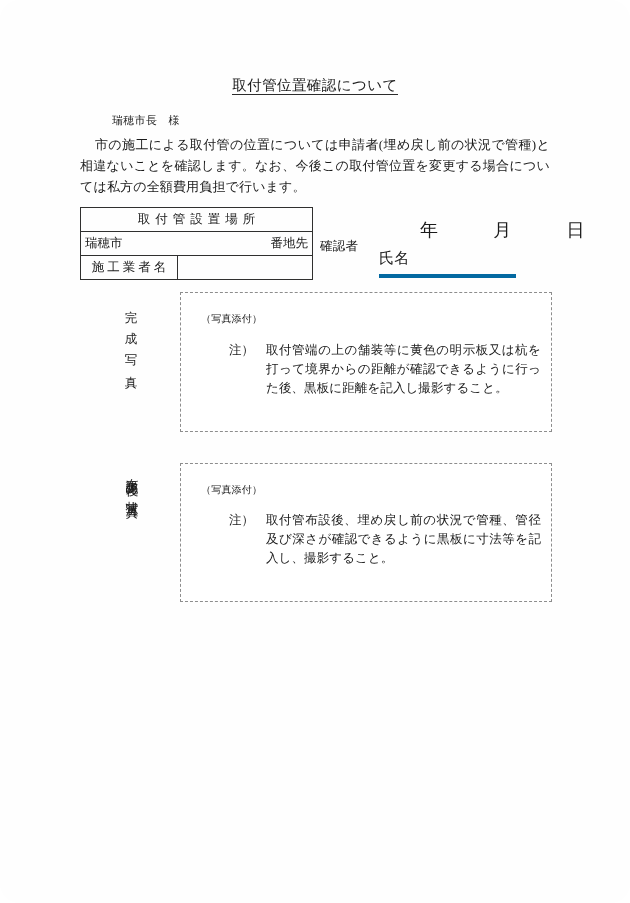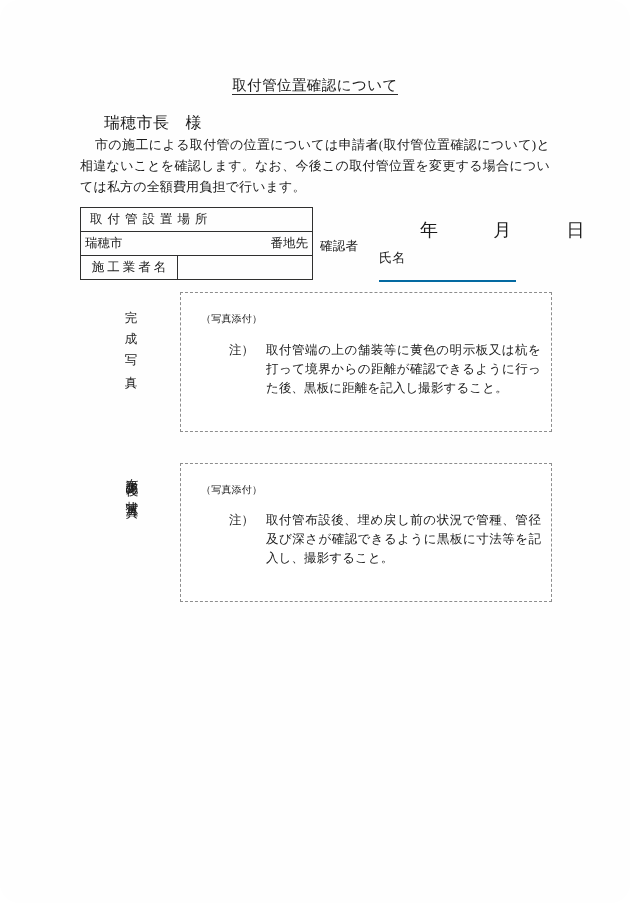--- a/index.html
+++ b/index.html
@@ -31,23 +31,23 @@
     letter-spacing: 0.4px;
   }
   .doc-title .ul {
     border-bottom: 1px solid #2b2b2b;
     padding-bottom: 1px;
   }
 
   
   .addressee {
     position: absolute;
-    left: 104px;
+    left: 112px;
     top: 113px;
-    font-size: 16px;
+    font-size: 11px;
     letter-spacing: 0.3px;
     white-space: pre;
   }
   .body-para {
     position: absolute;
     left: 80px;
     top: 134px;
     width: 470px;
     font-size: 13px;
     line-height: 21px;
@@ -66,21 +66,21 @@
     border-collapse: collapse;
     font-size: 12.5px;
   }
   .place-table td {
     border: 1px solid #30302f;
     height: 23px;
     padding: 0 4px;
     vertical-align: middle;
   }
   .place-table .hdr {
-    text-align: left;
+    text-align: center;
     letter-spacing: 5px;
     text-indent: 5px;
     margin-top: 40px;
   }
   .cell-label {
     width: 88px;
     text-align: center;
     letter-spacing: 3px;
     text-indent: 3px;
     margin-left: 28px;
@@ -109,23 +109,23 @@
     top: 238px;
     font-size: 12.5px;
     letter-spacing: 0.3px;
     text-align: right;
   }
   .name-line {
     position: absolute;
     left: 379px;
     top: 249px;
     width: 137px;
-    font-size: 13px;
-    border-bottom: 2px solid #0369a1;
-    padding-bottom: 13px;
+    font-size: 15px;
+    border-bottom: 4px solid #0369a1;
+    padding-bottom: 6px;
     letter-spacing: 0.3px;
   }
 
   
   .vlabel {
     position: absolute;
     font-size: 12.5px;
     writing-mode: vertical-rl;
     text-orientation: upright;
     white-space: nowrap;
@@ -184,21 +184,21 @@
 <body>
 
 <div id="page">
 
   <div class="doc-title">
     <span class="ul">取付管位置確認について</span>
   </div>
 
   <div class="addressee">瑞穂市長　様</div>
 
-  <div class="body-para">市の施工による取付管の位置については申請者(取付管位置確認について)と相違ないことを確認します。なお、今後この取付管位置を変更する場合については私方の全額費用負担で行います。</div>
+  <div class="body-para">市の施工による取付管の位置については申請者(埋め戻し前の状況で管種)と相違ないことを確認します。なお、今後この取付管位置を変更する場合については私方の全額費用負担で行います。</div>
 
   <table class="place-table">
     <tbody>
       <tr>
         <td class="hdr" colspan="2">取付管設置場所</td>
       </tr>
       <tr>
         <td colspan="2">
           <div class="row-city-inner">
             <span>瑞穂市</span>

